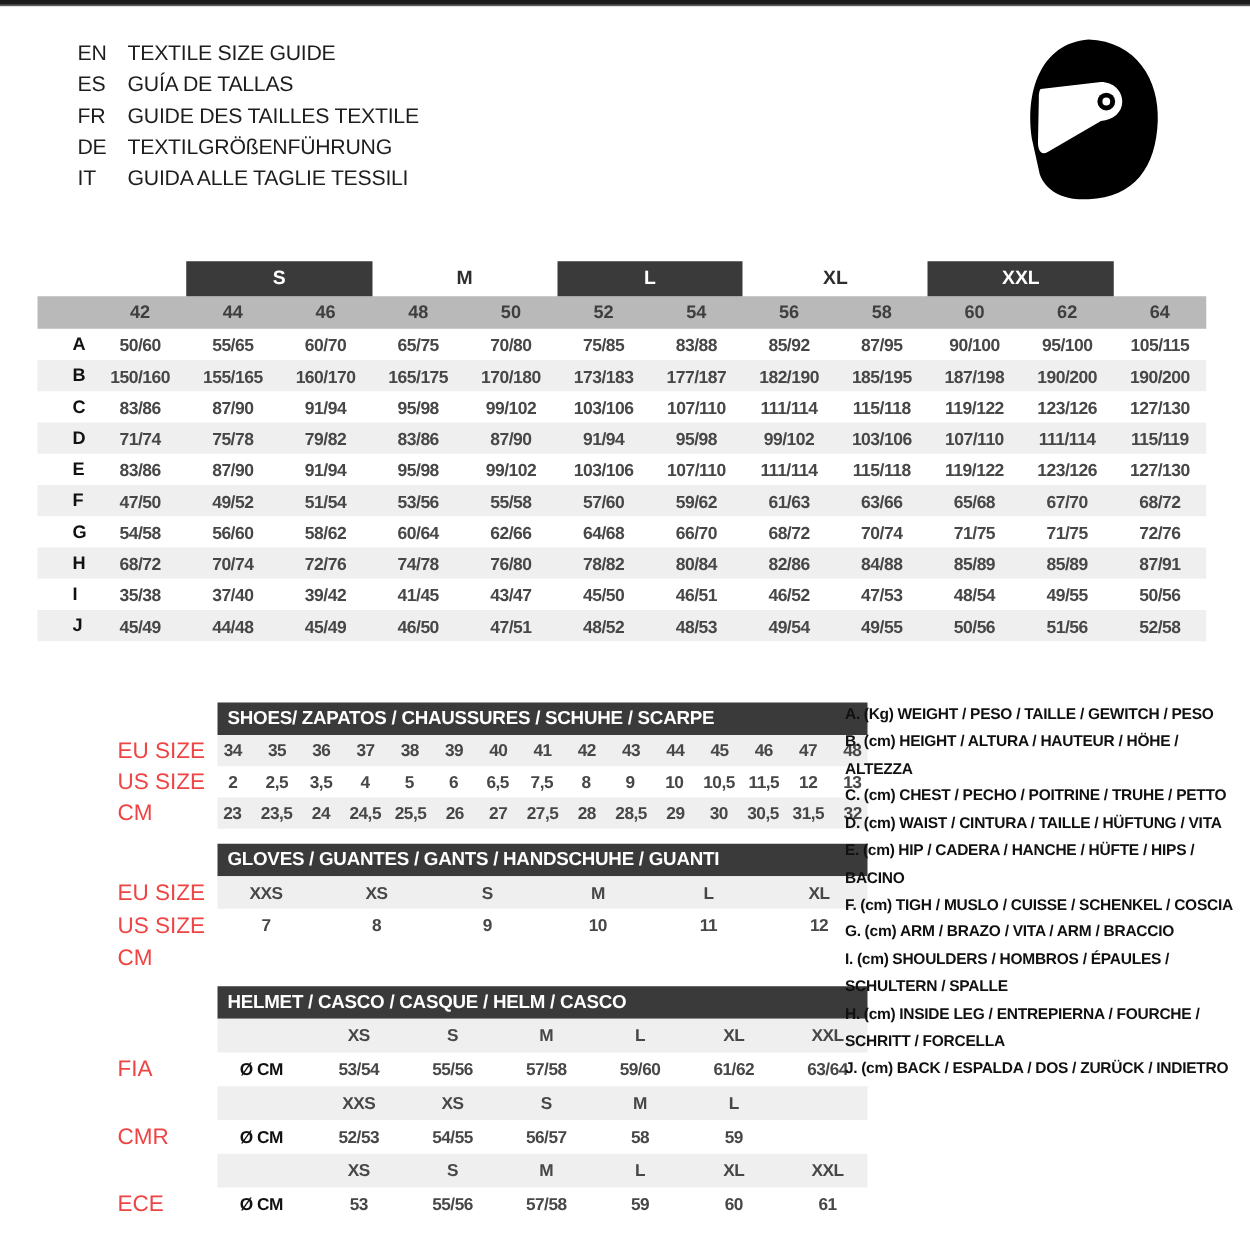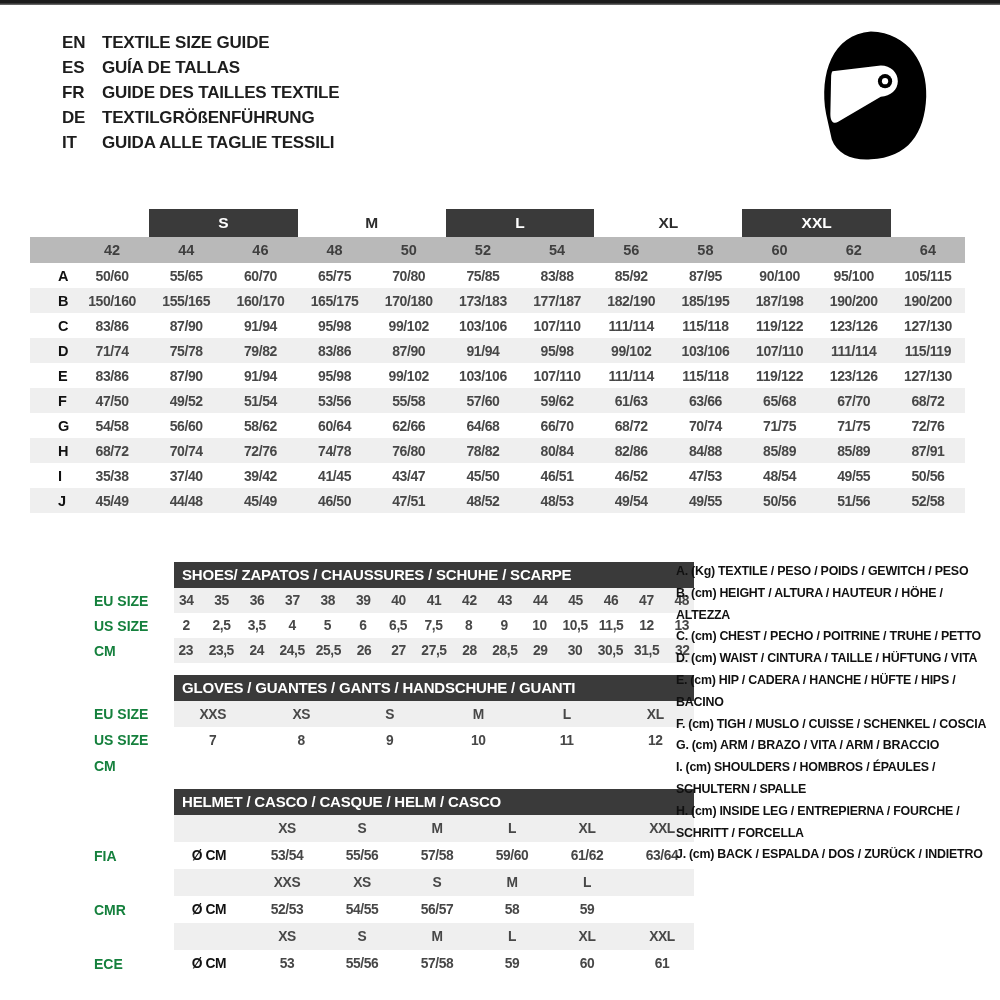--- a/index.html
+++ b/index.html
@@ -2,21 +2,21 @@
 <html><head>
 <meta charset="utf-8">
 <style>
   html,body{margin:0;padding:0;background:#fff;}
   .page{position:relative;width:1000px;height:1000px;background:#ffffff;overflow:hidden;
         font-family:"Liberation Sans",sans-serif;color:#1d1d1d;}
   .topstrip{position:absolute;top:0;left:0;width:1000px;height:5px;
             background:linear-gradient(#1c1c1c 55%,#777 100%);}
   
   .langs{position:absolute;left:62px;top:30px;}
-  .lang-row{display:flex;height:25px;align-items:center;font-weight:700;font-size:17px;letter-spacing:-0.2px;}
+  .lang-row{display:flex;height:25px;align-items:center;font-weight:400;font-size:17px;letter-spacing:-0.2px;}
   .lang-code{width:40px;}
   
   .helmet-logo{position:absolute;left:797px;top:20px;width:142px;height:148px;}
   
   .mtable{position:absolute;left:30px;top:209px;width:935px;font-weight:700;}
   .mrow{display:grid;grid-template-columns:45px repeat(12,1fr);align-items:center;}
   .bars{height:28px;}
   .bar{background:#3a3a3a;color:#fff;text-align:center;height:28px;line-height:28px;font-size:15.5px;}
   .nolabel{text-align:center;color:#2d2d2d;font-size:15.5px;}
   .band{height:26px;background:#b9b9b9;color:#3f3f3f;}
@@ -28,21 +28,21 @@
   
   .sub{position:absolute;left:57px;width:600px;margin-left:37px;}
   .sub.shoes{top:562px;}
   .sub.gloves{top:675px;}
   .sub.helmet{top:789px;}
   .sub .hdr{margin-left:80px;height:26px;background:#3a3a3a;color:#fff;font-weight:700;
             font-size:15px;line-height:26px;padding-left:8px;letter-spacing:-0.2px;}
   .sub .row{display:grid;grid-template-columns:80px 520px;align-items:stretch;height:25px;}
   .sub.gloves .row{height:26px;}
   .sub.helmet .row{height:27px;}
-  .sub .rlab{font-weight:700;font-size:14px;display:flex;align-items:center;color:#15803d;}
+  .sub .rlab{font-weight:400;font-size:18px;display:flex;align-items:center;color:#ef4444;}
   .sub .cells{display:grid;align-items:center;text-align:center;font-weight:700;color:#474747;
               font-size:13.8px;letter-spacing:-0.4px;gap:11px;}
   .sub .cells.stripe{background:#efefef;}
   .scells{grid-template-columns:repeat(15,1fr);}
   .gcells{grid-template-columns:repeat(6,1fr);}
   .hcells{grid-template-columns:70px repeat(6,1fr);}
   .hcells .unit{color:#111;}
   
   .legend{position:absolute;left:676px;top:561px;width:315px;font-weight:700;font-size:12.4px;
           line-height:21.8px;letter-spacing:-0.2px;color:#101010;}
@@ -432,21 +432,21 @@
             <div class="cell">57/58</div>
             <div class="cell">59</div>
             <div class="cell">60</div>
             <div class="cell">61</div>
           </div>
         </div>
       </div>
   </div>
 
   <div class="legend">
-      <div class="lg-item"><span class="lg-lab">A.</span><span class="lg-unit">(Kg)</span><span class="lg-text">TEXTILE / PESO / POIDS / GEWITCH / PESO</span></div>
+      <div class="lg-item"><span class="lg-lab">A.</span><span class="lg-unit">(Kg)</span><span class="lg-text">WEIGHT / PESO / TAILLE / GEWITCH / PESO</span></div>
       <div class="lg-item"><span class="lg-lab">B.</span><span class="lg-unit">(cm)</span><span class="lg-text">HEIGHT / ALTURA / HAUTEUR / HÖHE / ALTEZZA</span></div>
       <div class="lg-item"><span class="lg-lab">C.</span><span class="lg-unit">(cm)</span><span class="lg-text">CHEST / PECHO / POITRINE / TRUHE / PETTO</span></div>
       <div class="lg-item"><span class="lg-lab">D.</span><span class="lg-unit">(cm)</span><span class="lg-text">WAIST / CINTURA / TAILLE / HÜFTUNG / VITA</span></div>
       <div class="lg-item"><span class="lg-lab">E.</span><span class="lg-unit">(cm)</span><span class="lg-text">HIP / CADERA / HANCHE / HÜFTE / HIPS / BACINO</span></div>
       <div class="lg-item"><span class="lg-lab">F.</span><span class="lg-unit">(cm)</span><span class="lg-text">TIGH / MUSLO / CUISSE / SCHENKEL / COSCIA</span></div>
       <div class="lg-item"><span class="lg-lab">G.</span><span class="lg-unit">(cm)</span><span class="lg-text">ARM / BRAZO / VITA / ARM / BRACCIO</span></div>
       <div class="lg-item"><span class="lg-lab">I.</span><span class="lg-unit">(cm)</span><span class="lg-text">SHOULDERS / HOMBROS / ÉPAULES / SCHULTERN / SPALLE</span></div>
       <div class="lg-item"><span class="lg-lab">H.</span><span class="lg-unit">(cm)</span><span class="lg-text">INSIDE LEG / ENTREPIERNA / FOURCHE / SCHRITT / FORCELLA</span></div>
       <div class="lg-item"><span class="lg-lab">J.</span><span class="lg-unit">(cm)</span><span class="lg-text">BACK / ESPALDA / DOS / ZURÜCK / INDIETRO</span></div>
     </div>

